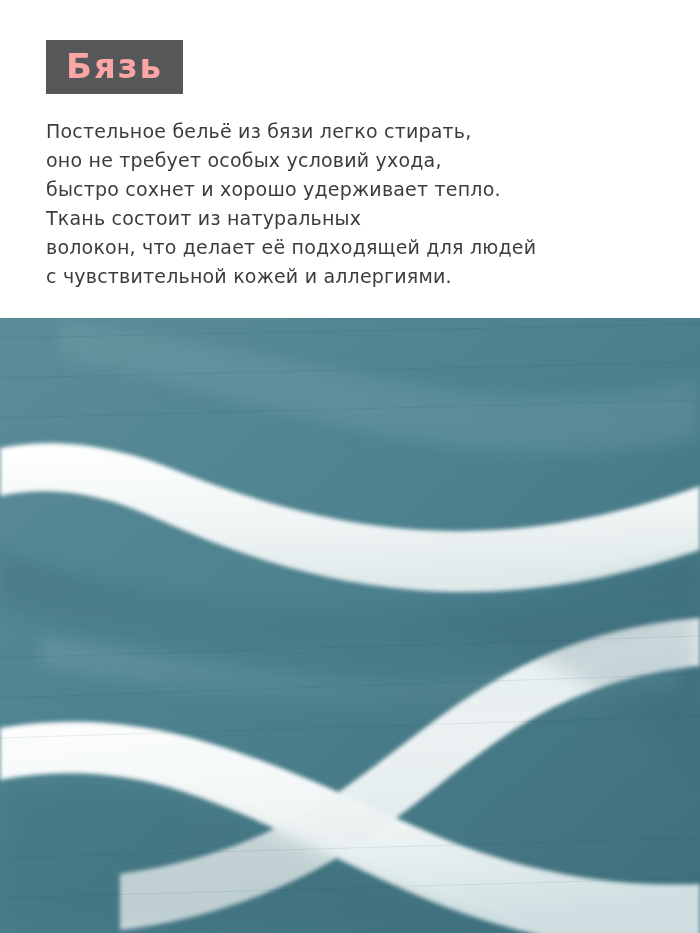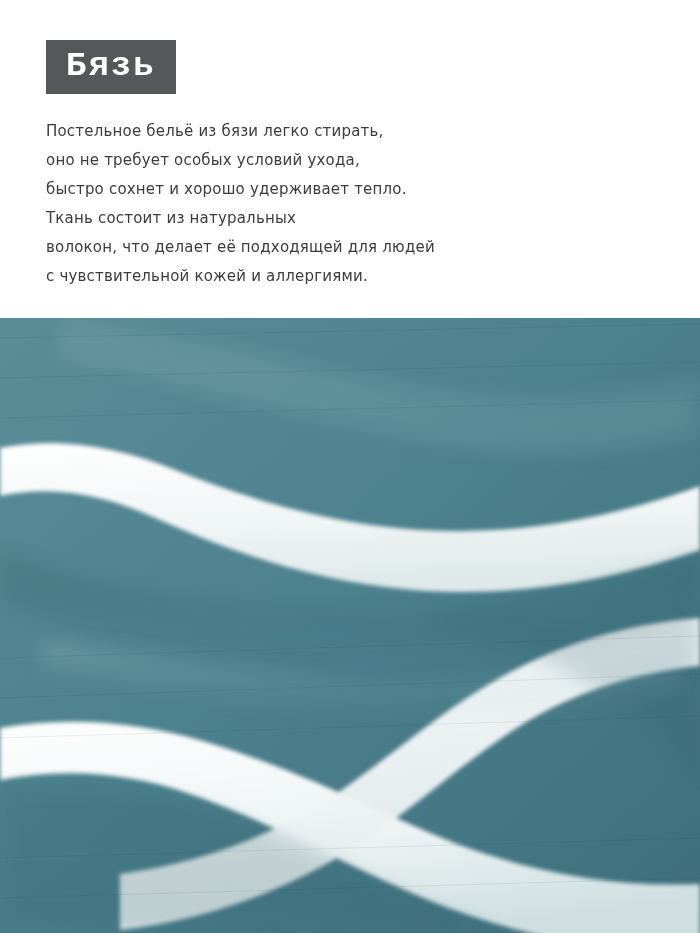--- a/index.html
+++ b/index.html
@@ -23,36 +23,35 @@
     top: 0;
     width: 700px;
     height: 318px;
     background: #ffffff;
   }
   .title-badge {
     position: absolute;
     left: 46px;
     top: 40px;
     background: #555758;
-    color: #ffffff;
+    color: #fca5a5;
     font-size: 34px;
     font-weight: bold;
     letter-spacing: 2px;
     padding: 9px 20px 11px 20px;
     line-height: 1;
     box-sizing: border-box;
-    font-family: Liberation Mono, monospace;
   }
   .body-text {
     position: absolute;
     left: 46px;
     top: 117px;
     width: 620px;
     color: #3c3c3c;
-    font-size: 15px;
+    font-size: 19px;
     line-height: 29px;
     letter-spacing: 0.2px;
     white-space: pre-line;
   }
   .photo {
     position: absolute;
     left: 0;
     top: 318px;
     width: 700px;
     height: 615px;

